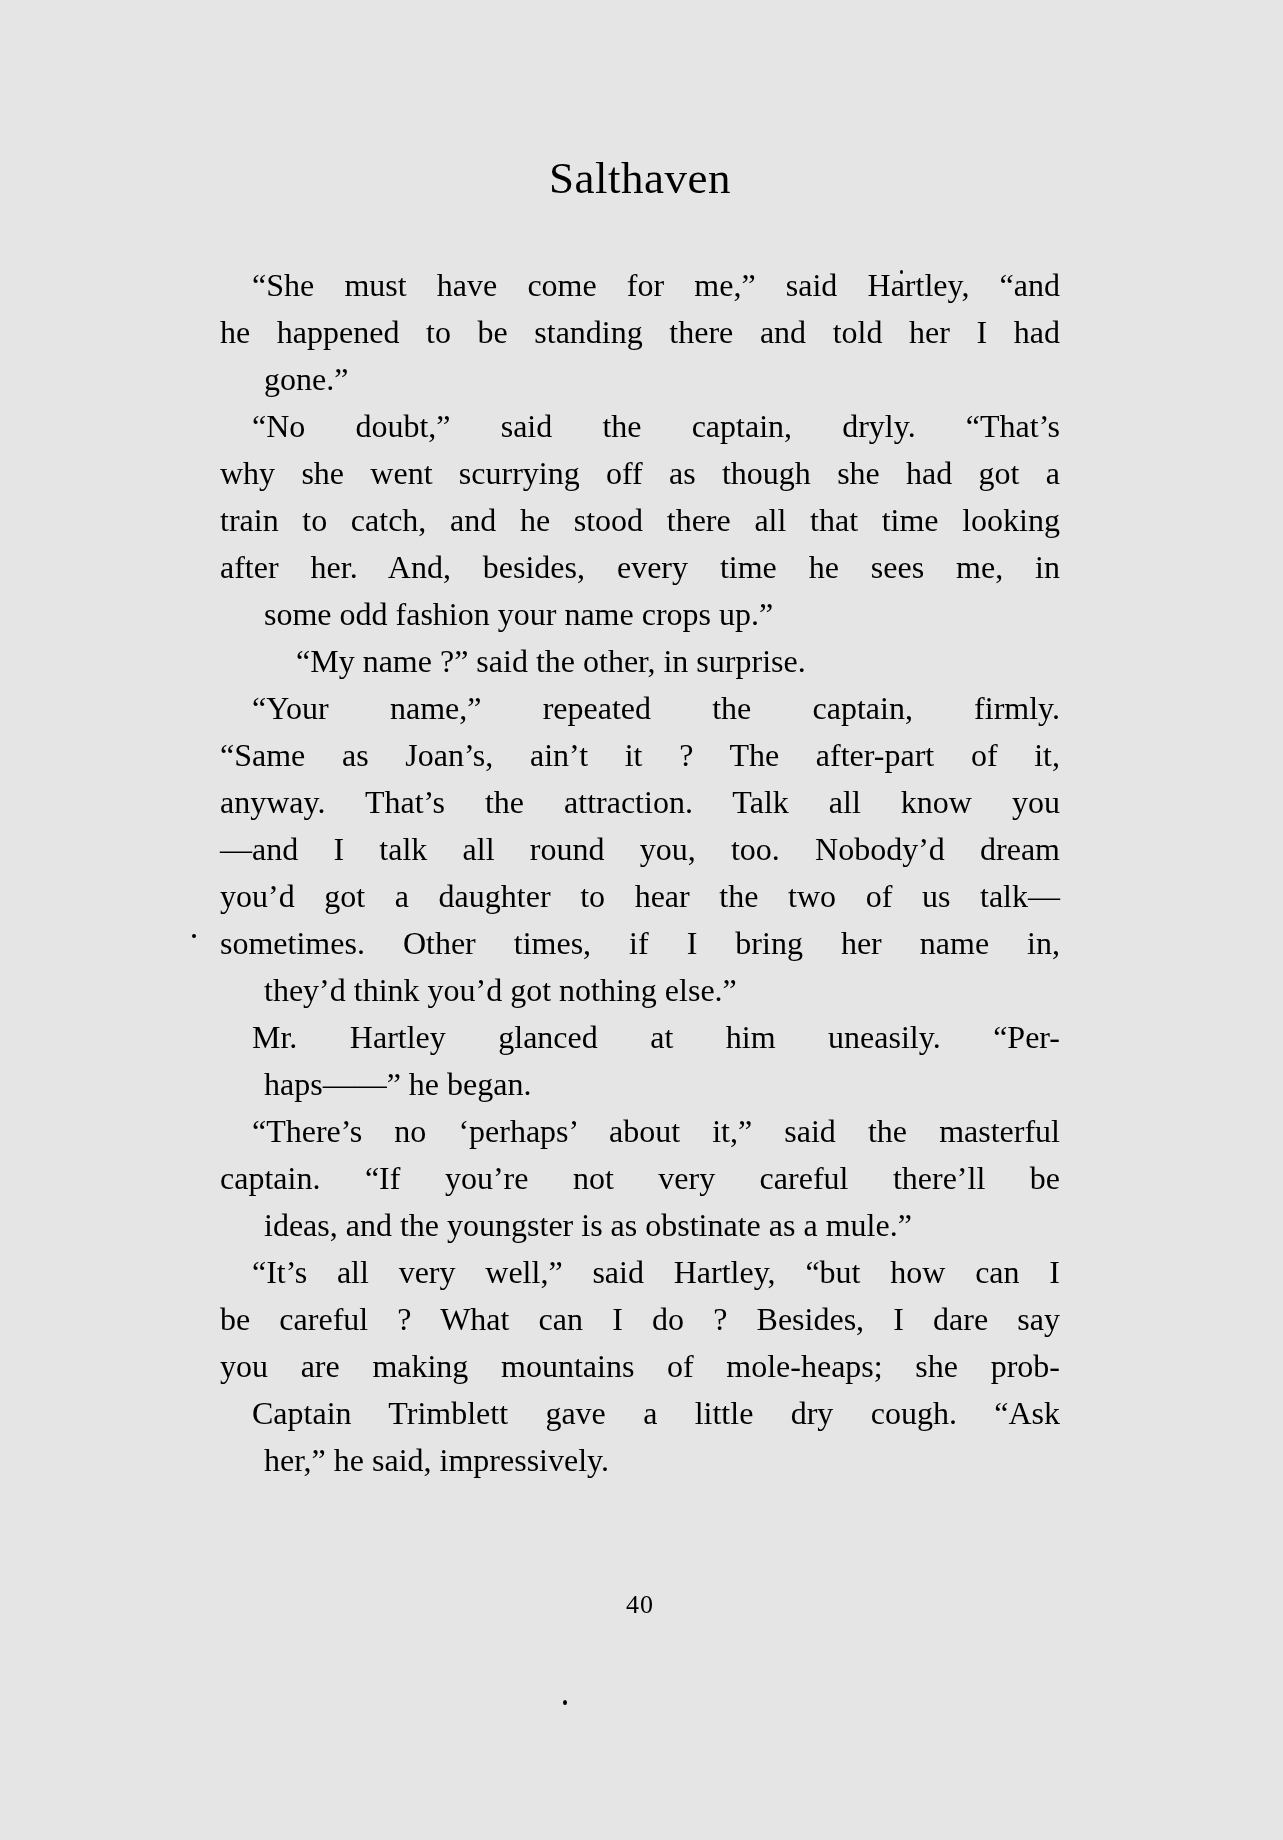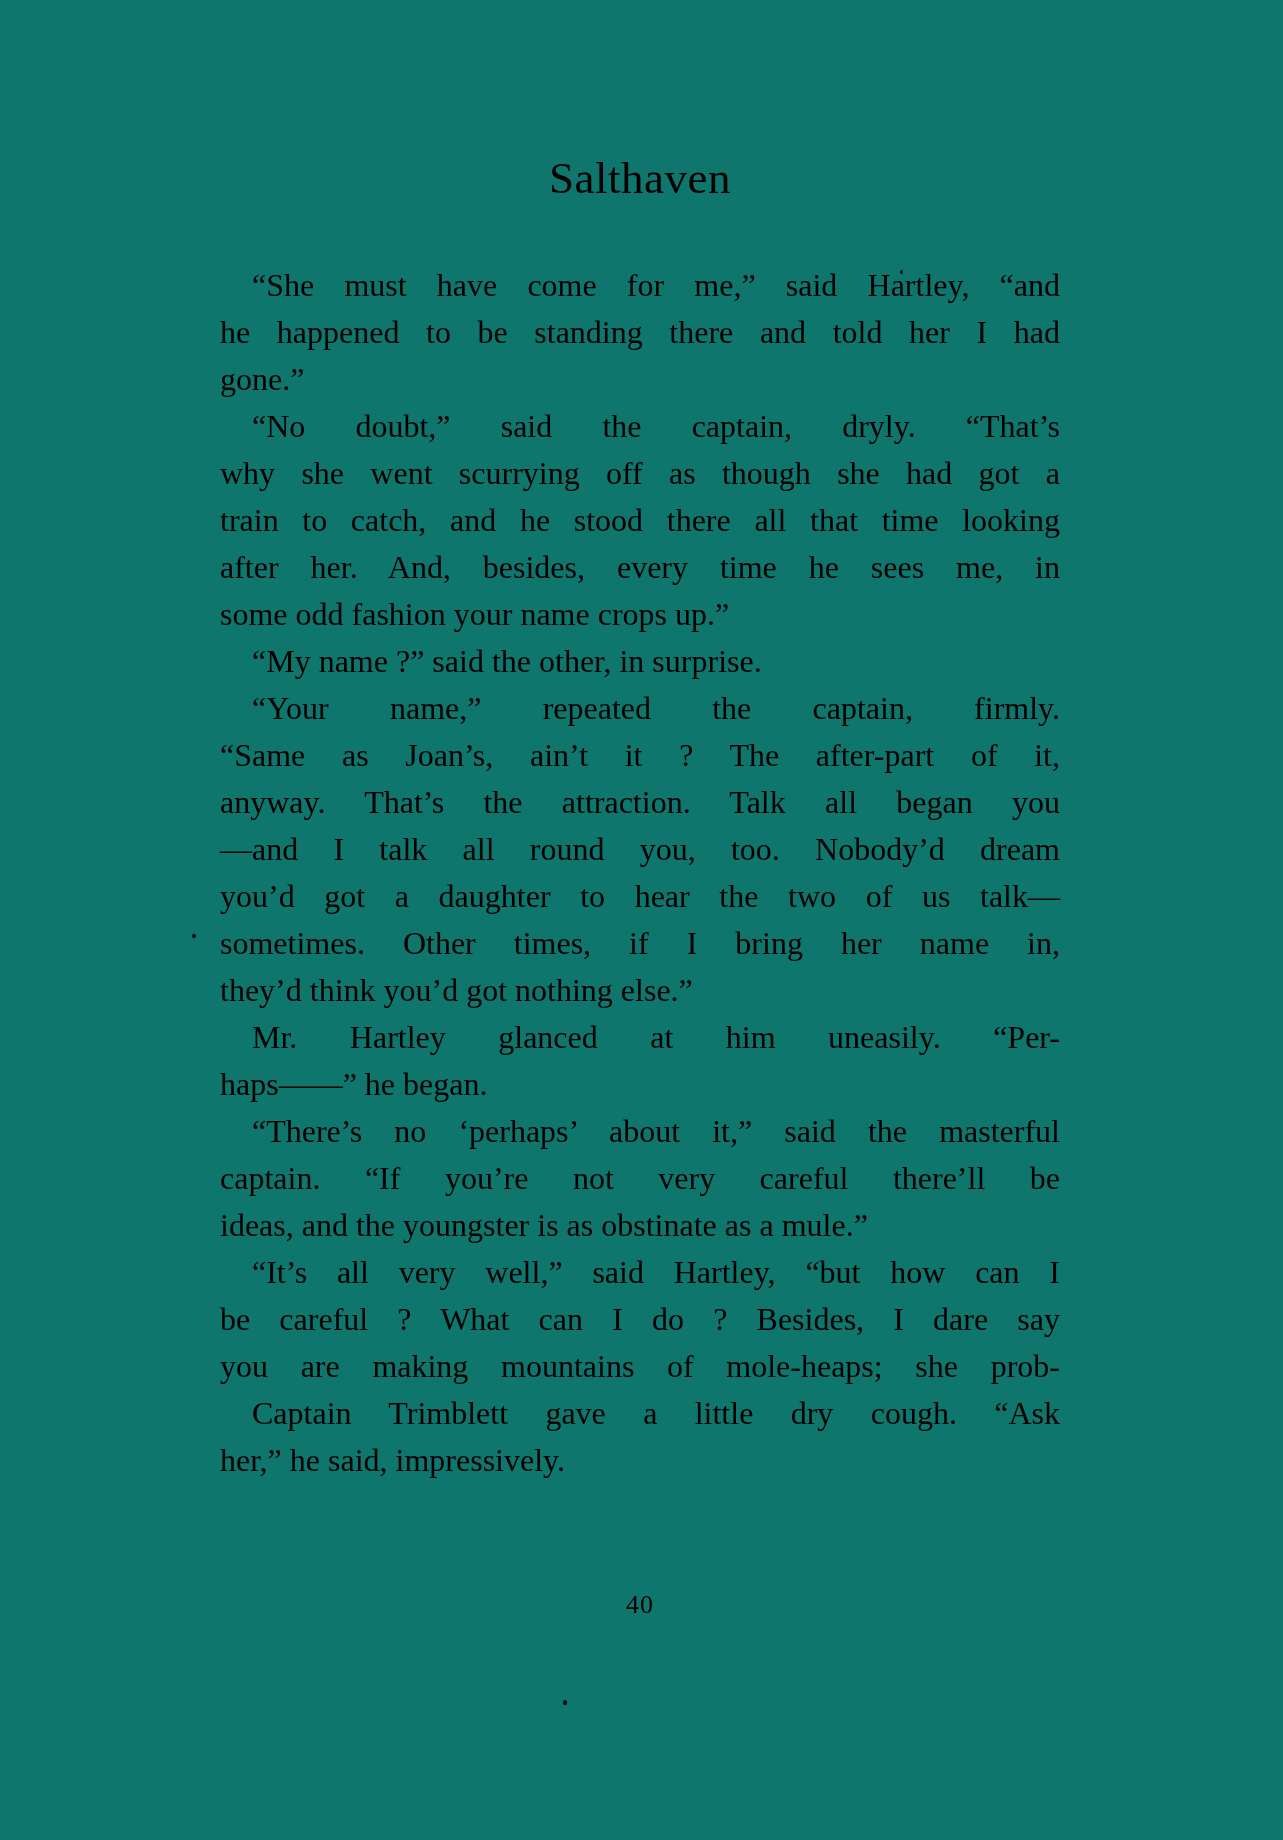--- a/index.html
+++ b/index.html
@@ -4,21 +4,21 @@
 <style>
   html, body {
     margin: 0;
     padding: 0;
     background: #ffffff;
   }
   .page {
     position: relative;
     width: 1283px;
     height: 1840px;
-    background: #0f766e;
+    background: #e5e5e5;
     overflow: hidden;
     font-family: "Liberation Serif", "DejaVu Serif", serif;
     color: #000000;
   }
   .title {
     position: absolute;
     left: 220px;
     top: 152px;
     width: 840px;
     text-align: center;
@@ -38,20 +38,21 @@
   .line {
     text-align: justify;
     text-align-last: justify;
     white-space: normal;
   }
   .line.first {
     text-indent: 32px;
   }
   .line.last {
     text-align-last: left;
+    margin-left: 44px;
   }
   .pagenum {
     position: absolute;
     left: 220px;
     top: 1590px;
     width: 840px;
     text-align: center;
     font-size: 26px;
     letter-spacing: 1px;
   }
@@ -74,21 +75,21 @@
       <div class="line">he happened to be standing there and told her I had</div>
       <div class="line last">gone.”</div>
       <div class="line first">“No doubt,” said the captain, dryly.  “That’s</div>
       <div class="line">why she went scurrying off as though she had got a</div>
       <div class="line">train to catch, and he stood there all that time looking</div>
       <div class="line">after her.  And, besides, every time he sees me, in</div>
       <div class="line last">some odd fashion your name crops up.”</div>
       <div class="line first last">“My name ?” said the other, in surprise.</div>
       <div class="line first">“Your name,” repeated the captain, firmly.</div>
       <div class="line">“Same as Joan’s, ain’t it ?  The after-part of it,</div>
-      <div class="line">anyway.  That’s the attraction.  Talk all began you</div>
+      <div class="line">anyway.  That’s the attraction.  Talk all know you</div>
       <div class="line">—and I talk all round you, too.  Nobody’d dream</div>
       <div class="line">you’d got a daughter to hear the two of us talk—</div>
       <div class="line">sometimes.  Other times, if I bring her name in,</div>
       <div class="line last">they’d think you’d got nothing else.”</div>
       <div class="line first">Mr. Hartley glanced at him uneasily.  “Per-</div>
       <div class="line last">haps——” he began.</div>
       <div class="line first">“There’s no ‘perhaps’ about it,” said the masterful</div>
       <div class="line">captain.  “If you’re not very careful there’ll be</div>
       <div class="line last">ideas, and the youngster is as obstinate as a mule.”</div>
       <div class="line first">“It’s all very well,” said Hartley, “but how can I</div>

